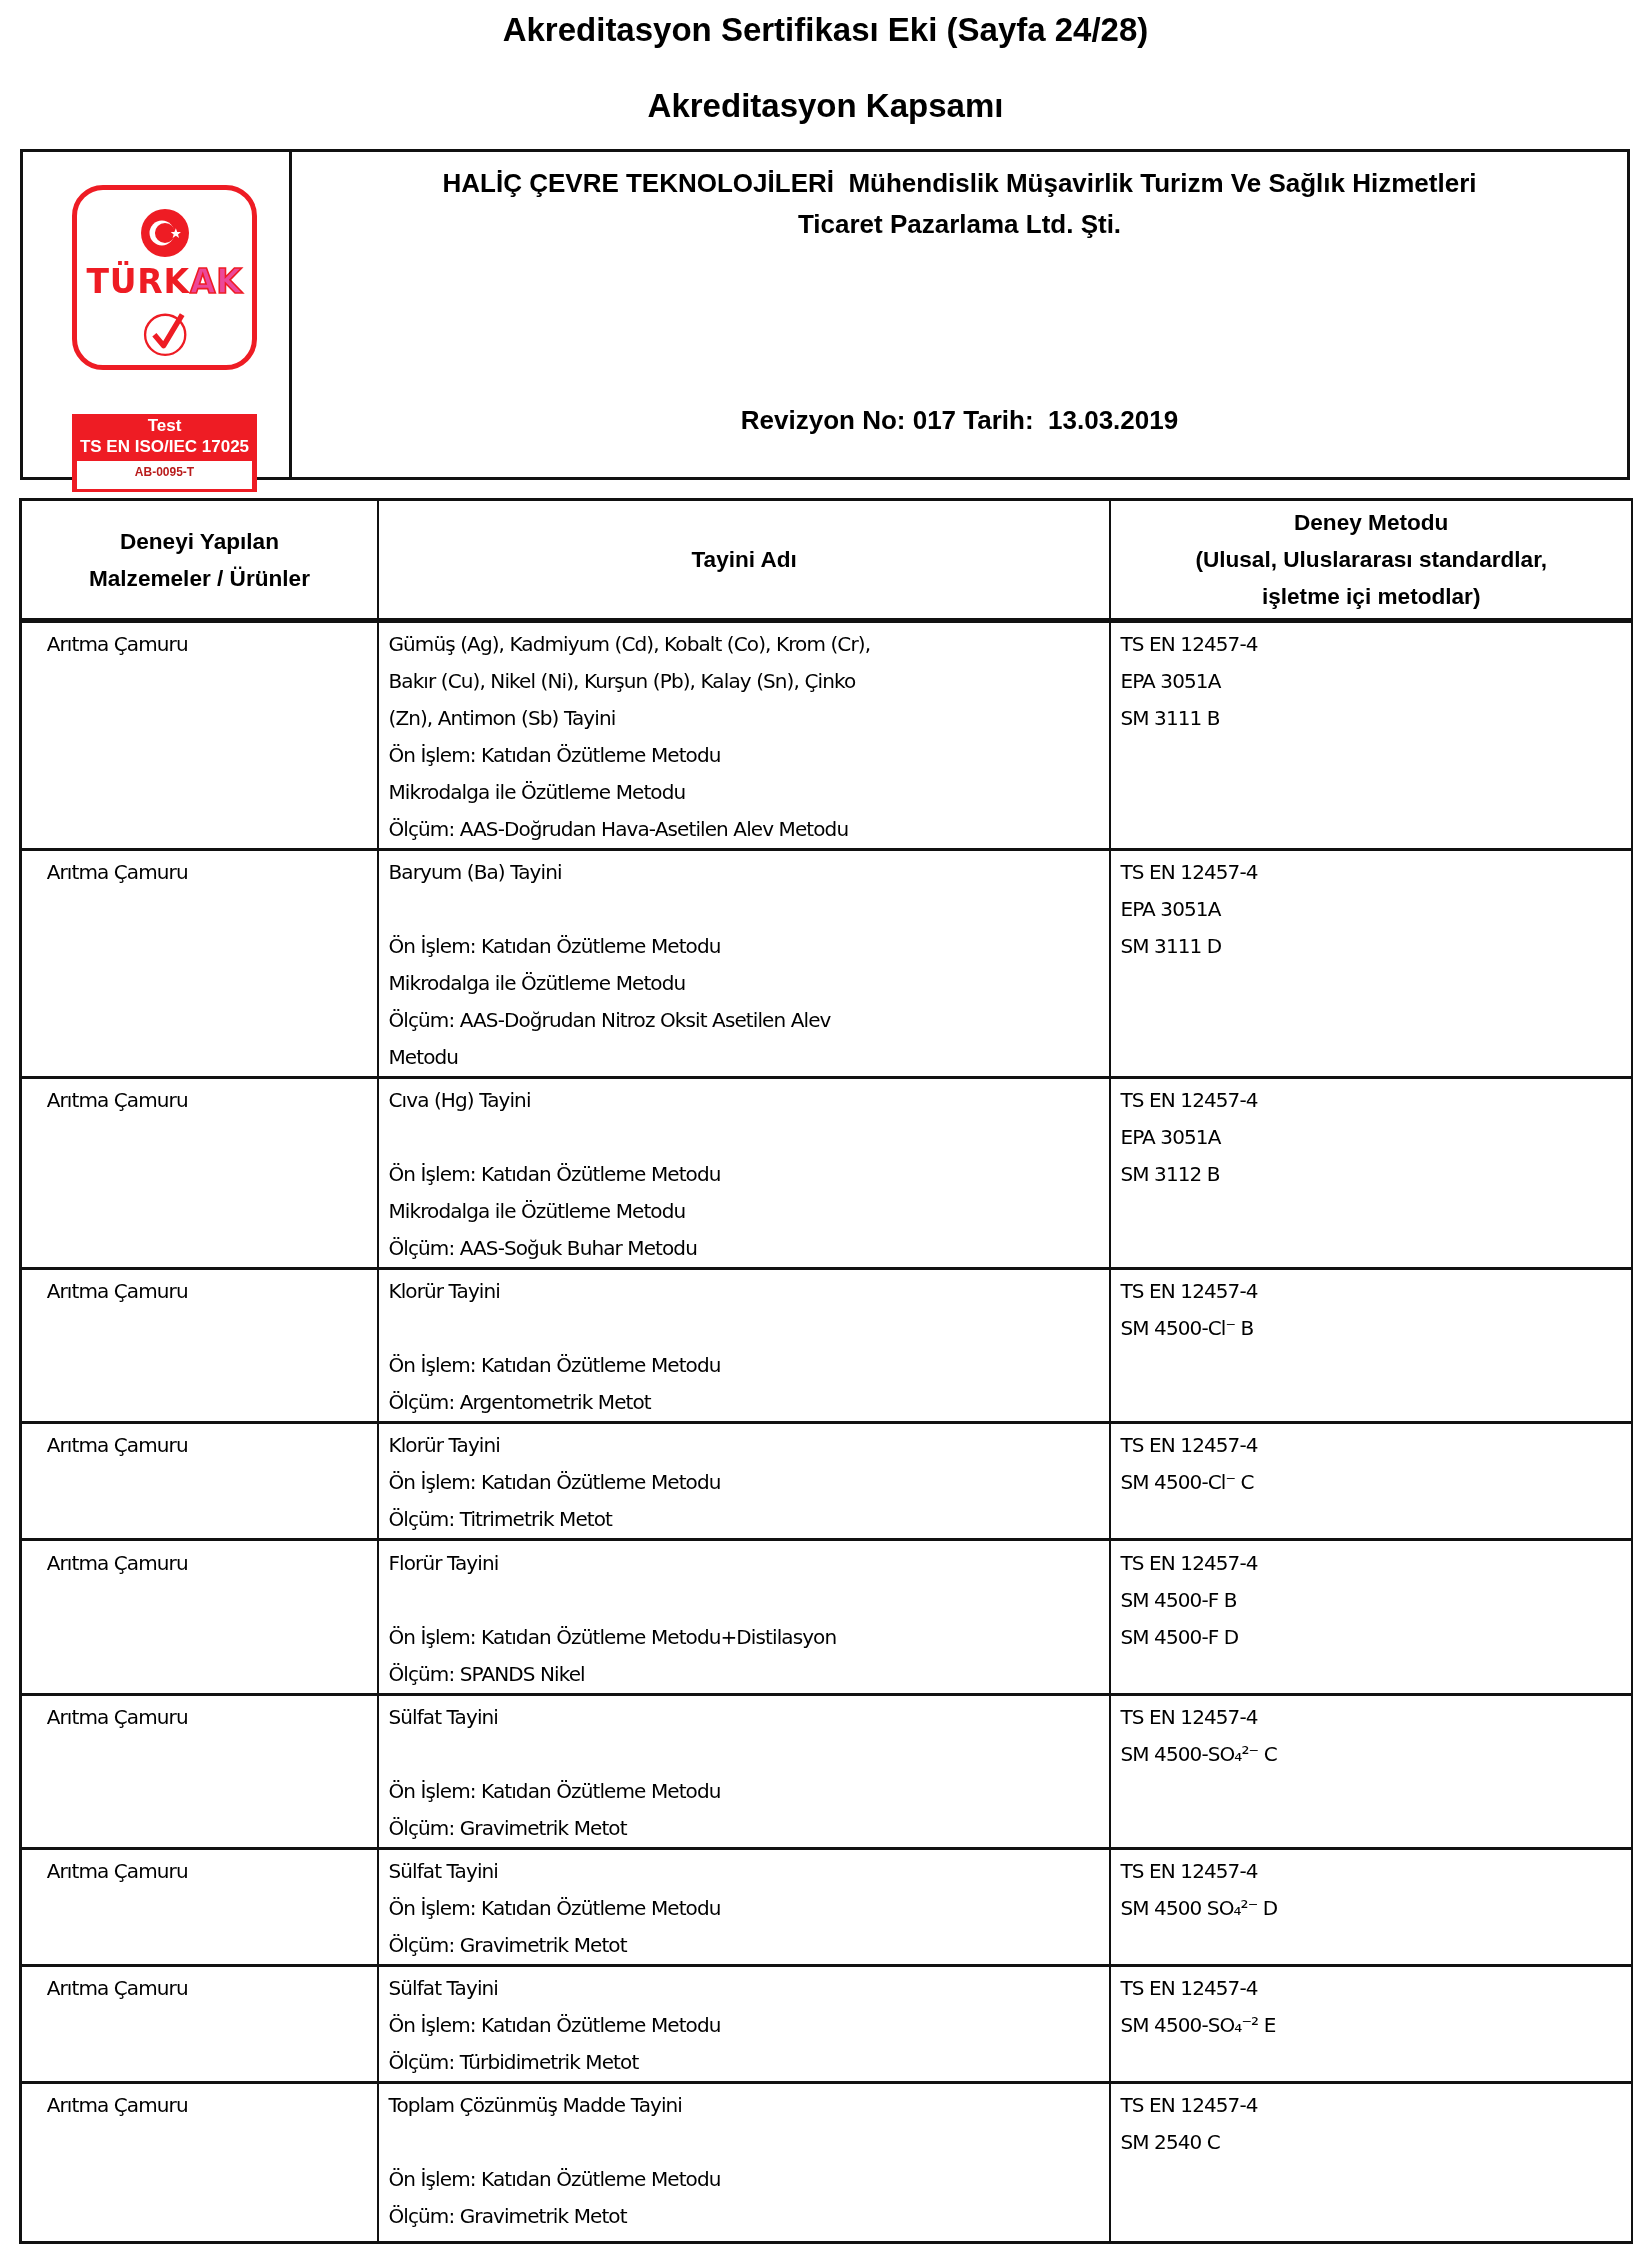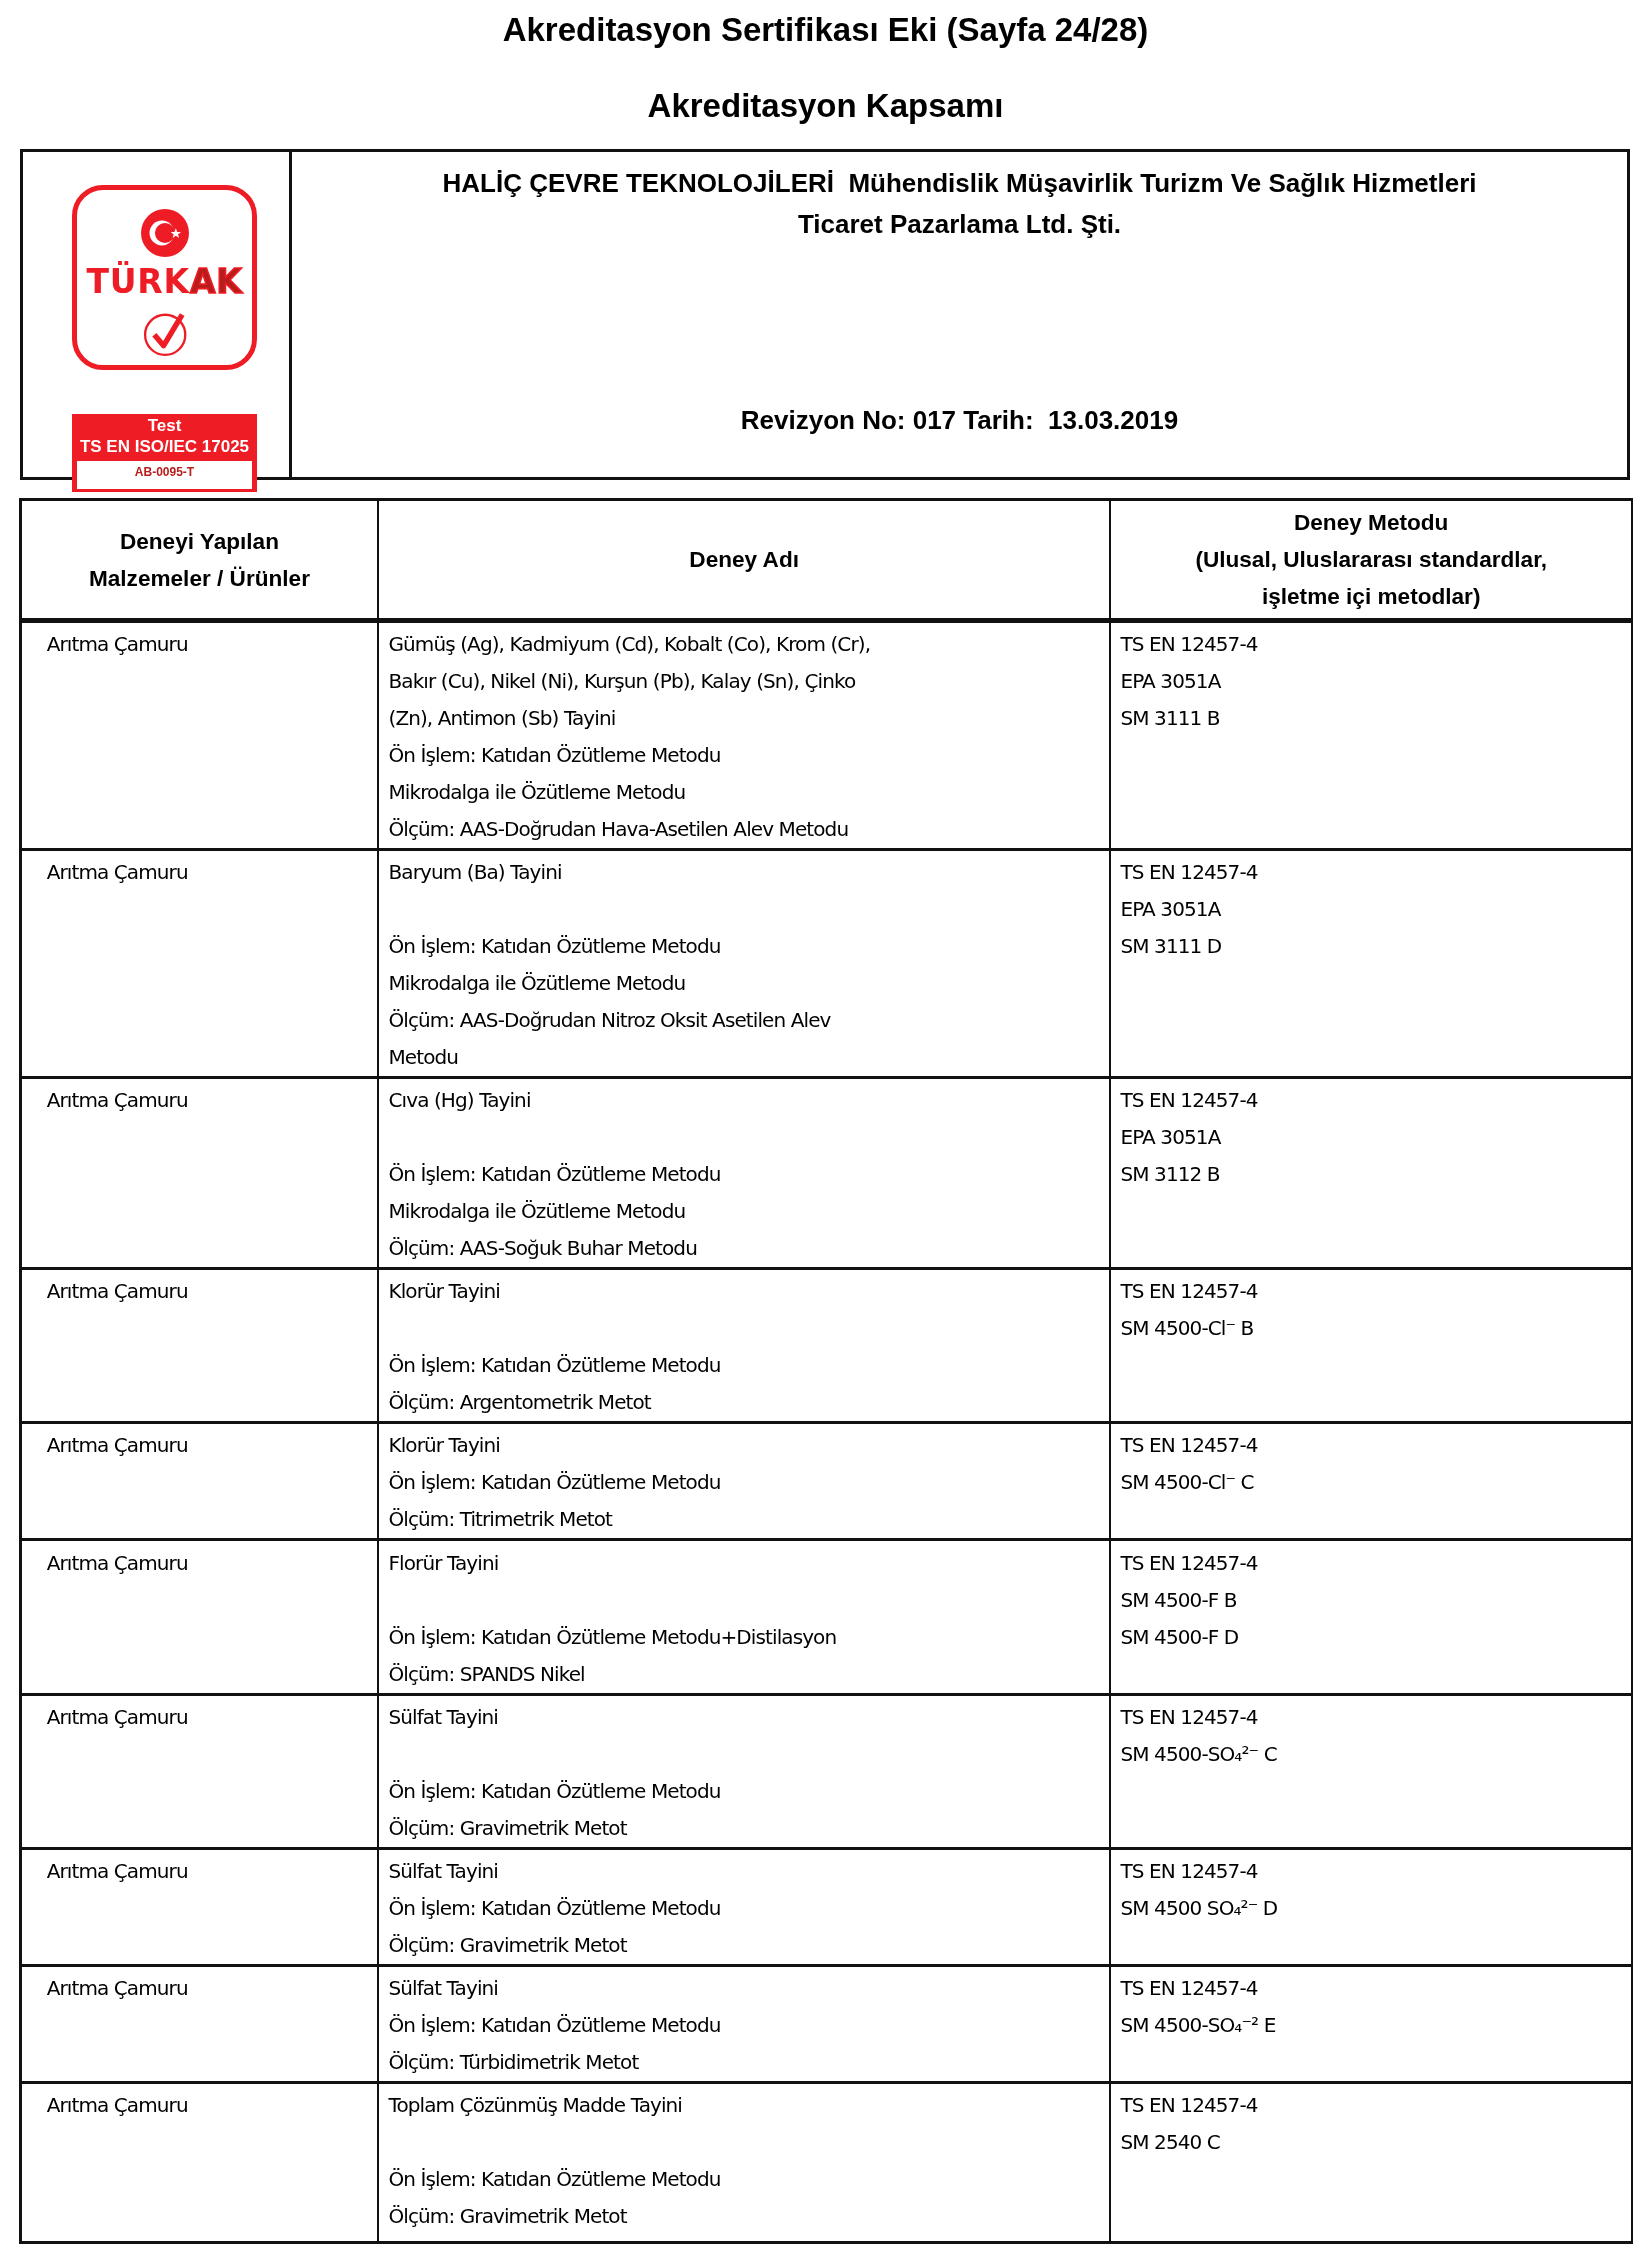--- a/index.html
+++ b/index.html
@@ -68,21 +68,21 @@
     position: absolute;
     left: 0; right: 0; top: 72px;
     text-align: center;
     font-family: "DejaVu Sans", sans-serif;
     font-weight: bold;
     font-size: 33px;
     color: #ee1c24;
     letter-spacing: 0.8px;
   }
   .logo-word .ak {
-    color: #b91c1c;
+    color: #ec4899;
     -webkit-text-stroke: 1.6px #ee1c24;
   }
   .logo-check {
     position: absolute;
     left: 65px; top: 117px;
     width: 51px; height: 51px;
   }
   .logo-band {
     position: absolute;
     left: 49px; top: 226px;
@@ -187,21 +187,21 @@
     <col style="width:732px">
     <col style="width:522px">
   </colgroup>
   <thead>
     <tr>
       <th id="h0">
           <div>Deneyi Yapılan</div>
           <div>Malzemeler / Ürünler</div>
         </th>
       <th id="h1">
-          <div>Deney Adı</div>
+          <div>Tayini Adı</div>
         </th>
       <th id="h2">
           <div>Deney Metodu</div>
           <div>(Ulusal, Uluslararası standardlar,</div>
           <div>işletme içi metodlar)</div>
         </th>
     </tr>
   </thead>
   <tbody id="rows">
       <tr style="height: 224px;">

